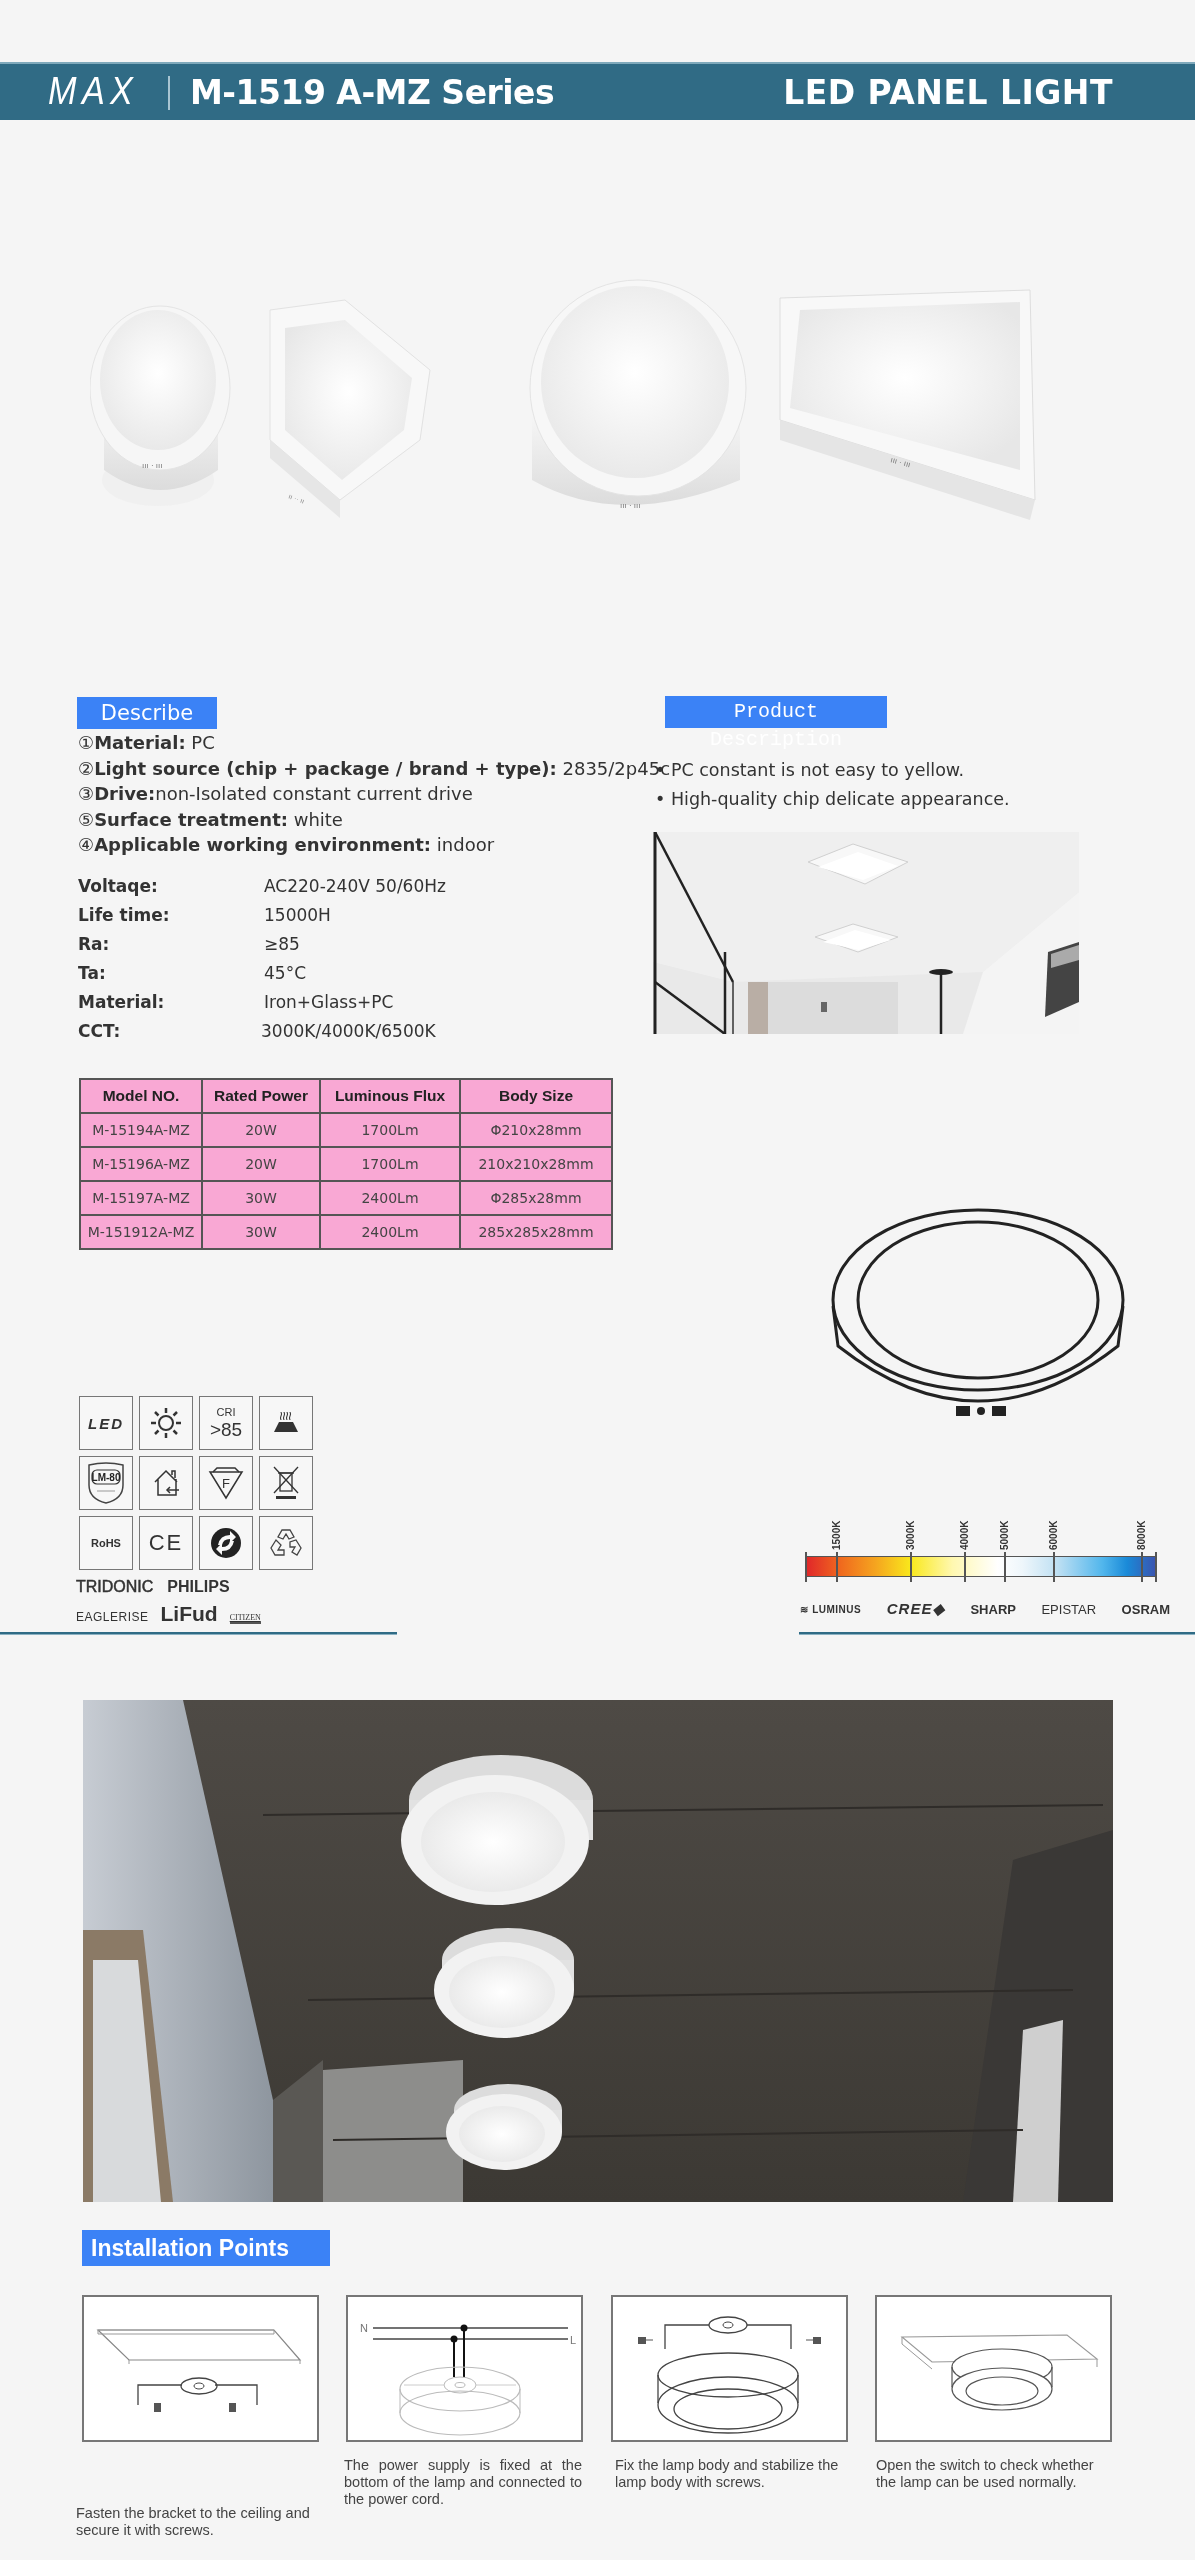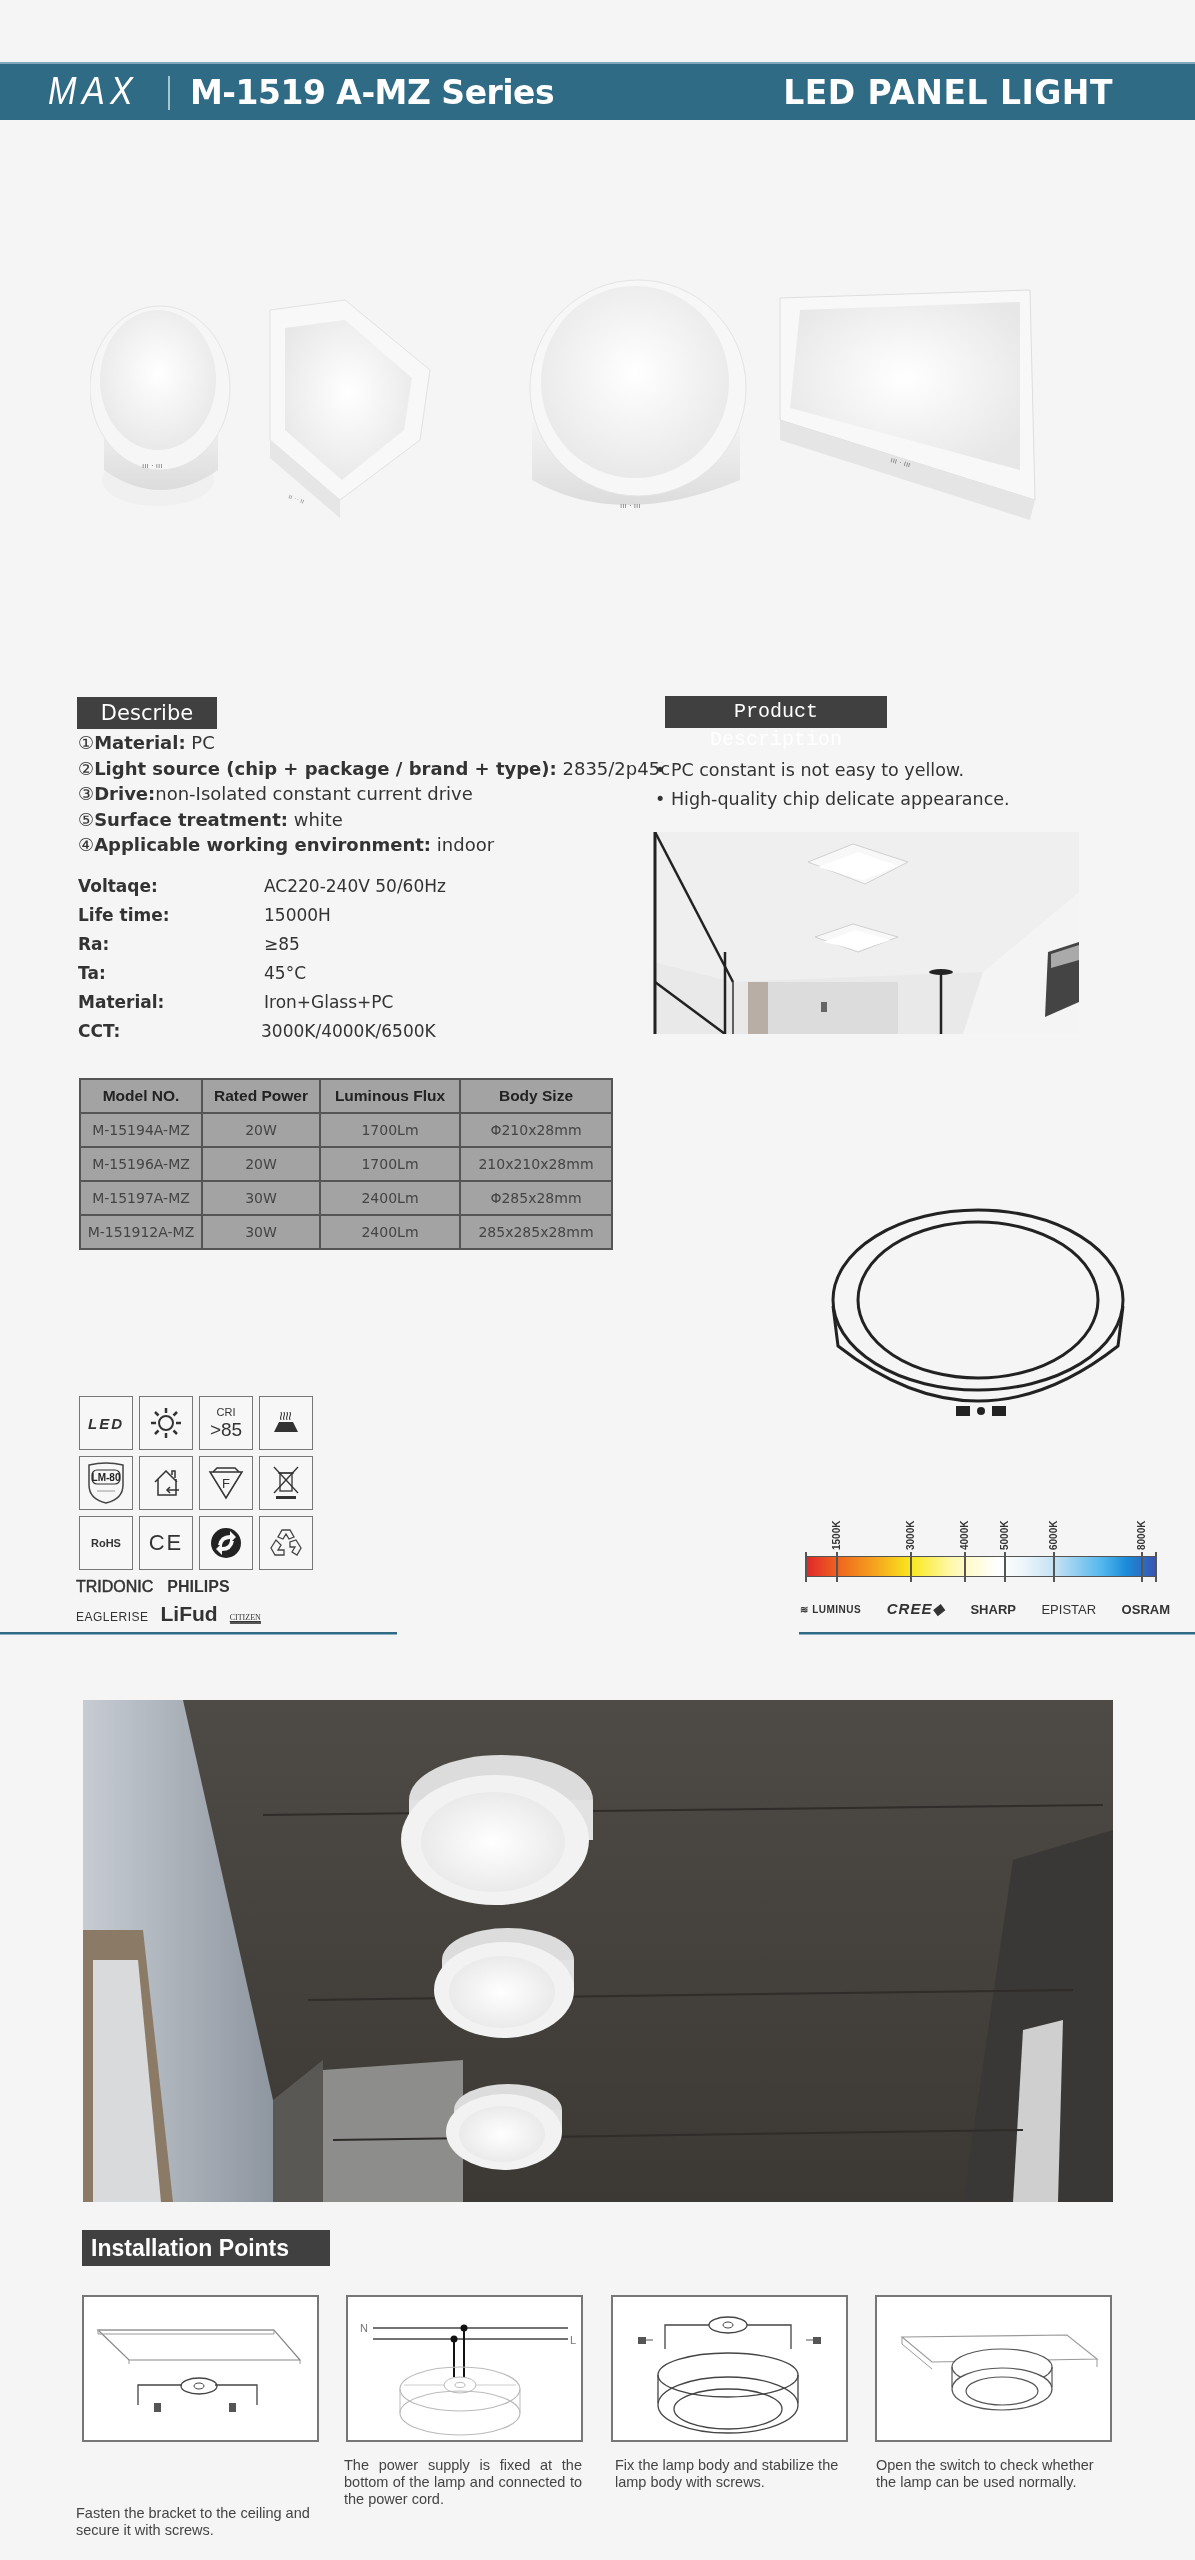--- a/index.html
+++ b/index.html
@@ -7,29 +7,29 @@
   body { position: relative; font-family: "DejaVu Sans", "Liberation Sans", sans-serif; color: #333; }
 
   .header-bar { position: absolute; left: 0; top: 62px; width: 1195px; height: 58px; background: #306b85; border-top: 2px solid #7fa9bb; color: #fff; }
   .brand { position: absolute; left: 48px; top: 6px; font-family: "Liberation Sans", sans-serif; font-style: italic; font-size: 38px; letter-spacing: 6px; font-weight: 400; transform: scaleX(0.9); transform-origin: left; }
   .brand-divider { position: absolute; left: 168px; top: 12px; width: 2px; height: 34px; background: #a8c5d2; }
   .series-title { position: absolute; left: 190px; top: 9px; font-family: "DejaVu Sans", sans-serif; font-size: 33px; font-weight: 600; letter-spacing: -0.5px; text-align: center; }
   .category-title { position: absolute; right: 82px; top: 9px; font-family: "DejaVu Sans", sans-serif; font-size: 33px; font-weight: 700; letter-spacing: 0.5px; }
 
   .hero { position: absolute; left: 90px; top: 270px; width: 990px; height: 300px; }
 
-  .section-tag { position: absolute; background: #404040; color: #fff; font-family: "DejaVu Sans", sans-serif; font-size: 21px; padding: 2px 22px; line-height: 28px; }
+  .section-tag { position: absolute; background: #3b82f6; color: #fff; font-family: "DejaVu Sans", sans-serif; font-size: 21px; padding: 2px 22px; line-height: 28px; }
 
   .desc-list { position: absolute; left: 78px; top: 730px; width: 600px; font-size: 18px; line-height: 25.5px; color: #333; }
   .desc-list .k { font-weight: 700; }
   .spec-table { position: absolute; left: 78px; top: 872px; font-size: 17px; line-height: 29px; }
   .spec-row { display: flex; }
   .spec-row .k { width: 186px; font-weight: 700; }
 
-  table.models { position: absolute; left: 79px; top: 1078px; border-collapse: collapse; font-size: 14px; background: #a3a3a3; }
+  table.models { position: absolute; left: 79px; top: 1078px; border-collapse: collapse; font-size: 14px; background: #f9a8d4; }
   table.models th, table.models td { border: 2px solid #555; text-align: center; height: 34px; padding: 0 4px; font-family: "DejaVu Sans", sans-serif; }
   table.models th { font-family: "Liberation Sans", sans-serif; font-weight: 700; font-size: 15.5px; color: #222; }
   table.models td { color: #444; font-size: 14px; }
 
   .pd-list { position: absolute; left: 655px; top: 756px; font-size: 17.5px; line-height: 29px; color: #333; }
   .room-photo { position: absolute; left: 653px; top: 832px; width: 426px; height: 202px; overflow: hidden; }
 
   .outline-lamp { position: absolute; left: 828px; top: 1196px; width: 300px; height: 250px; }
 
   .icon-grid { position: absolute; left: 79px; top: 1396px; display: grid; grid-template-columns: repeat(4, 54px); grid-gap: 6px; }

